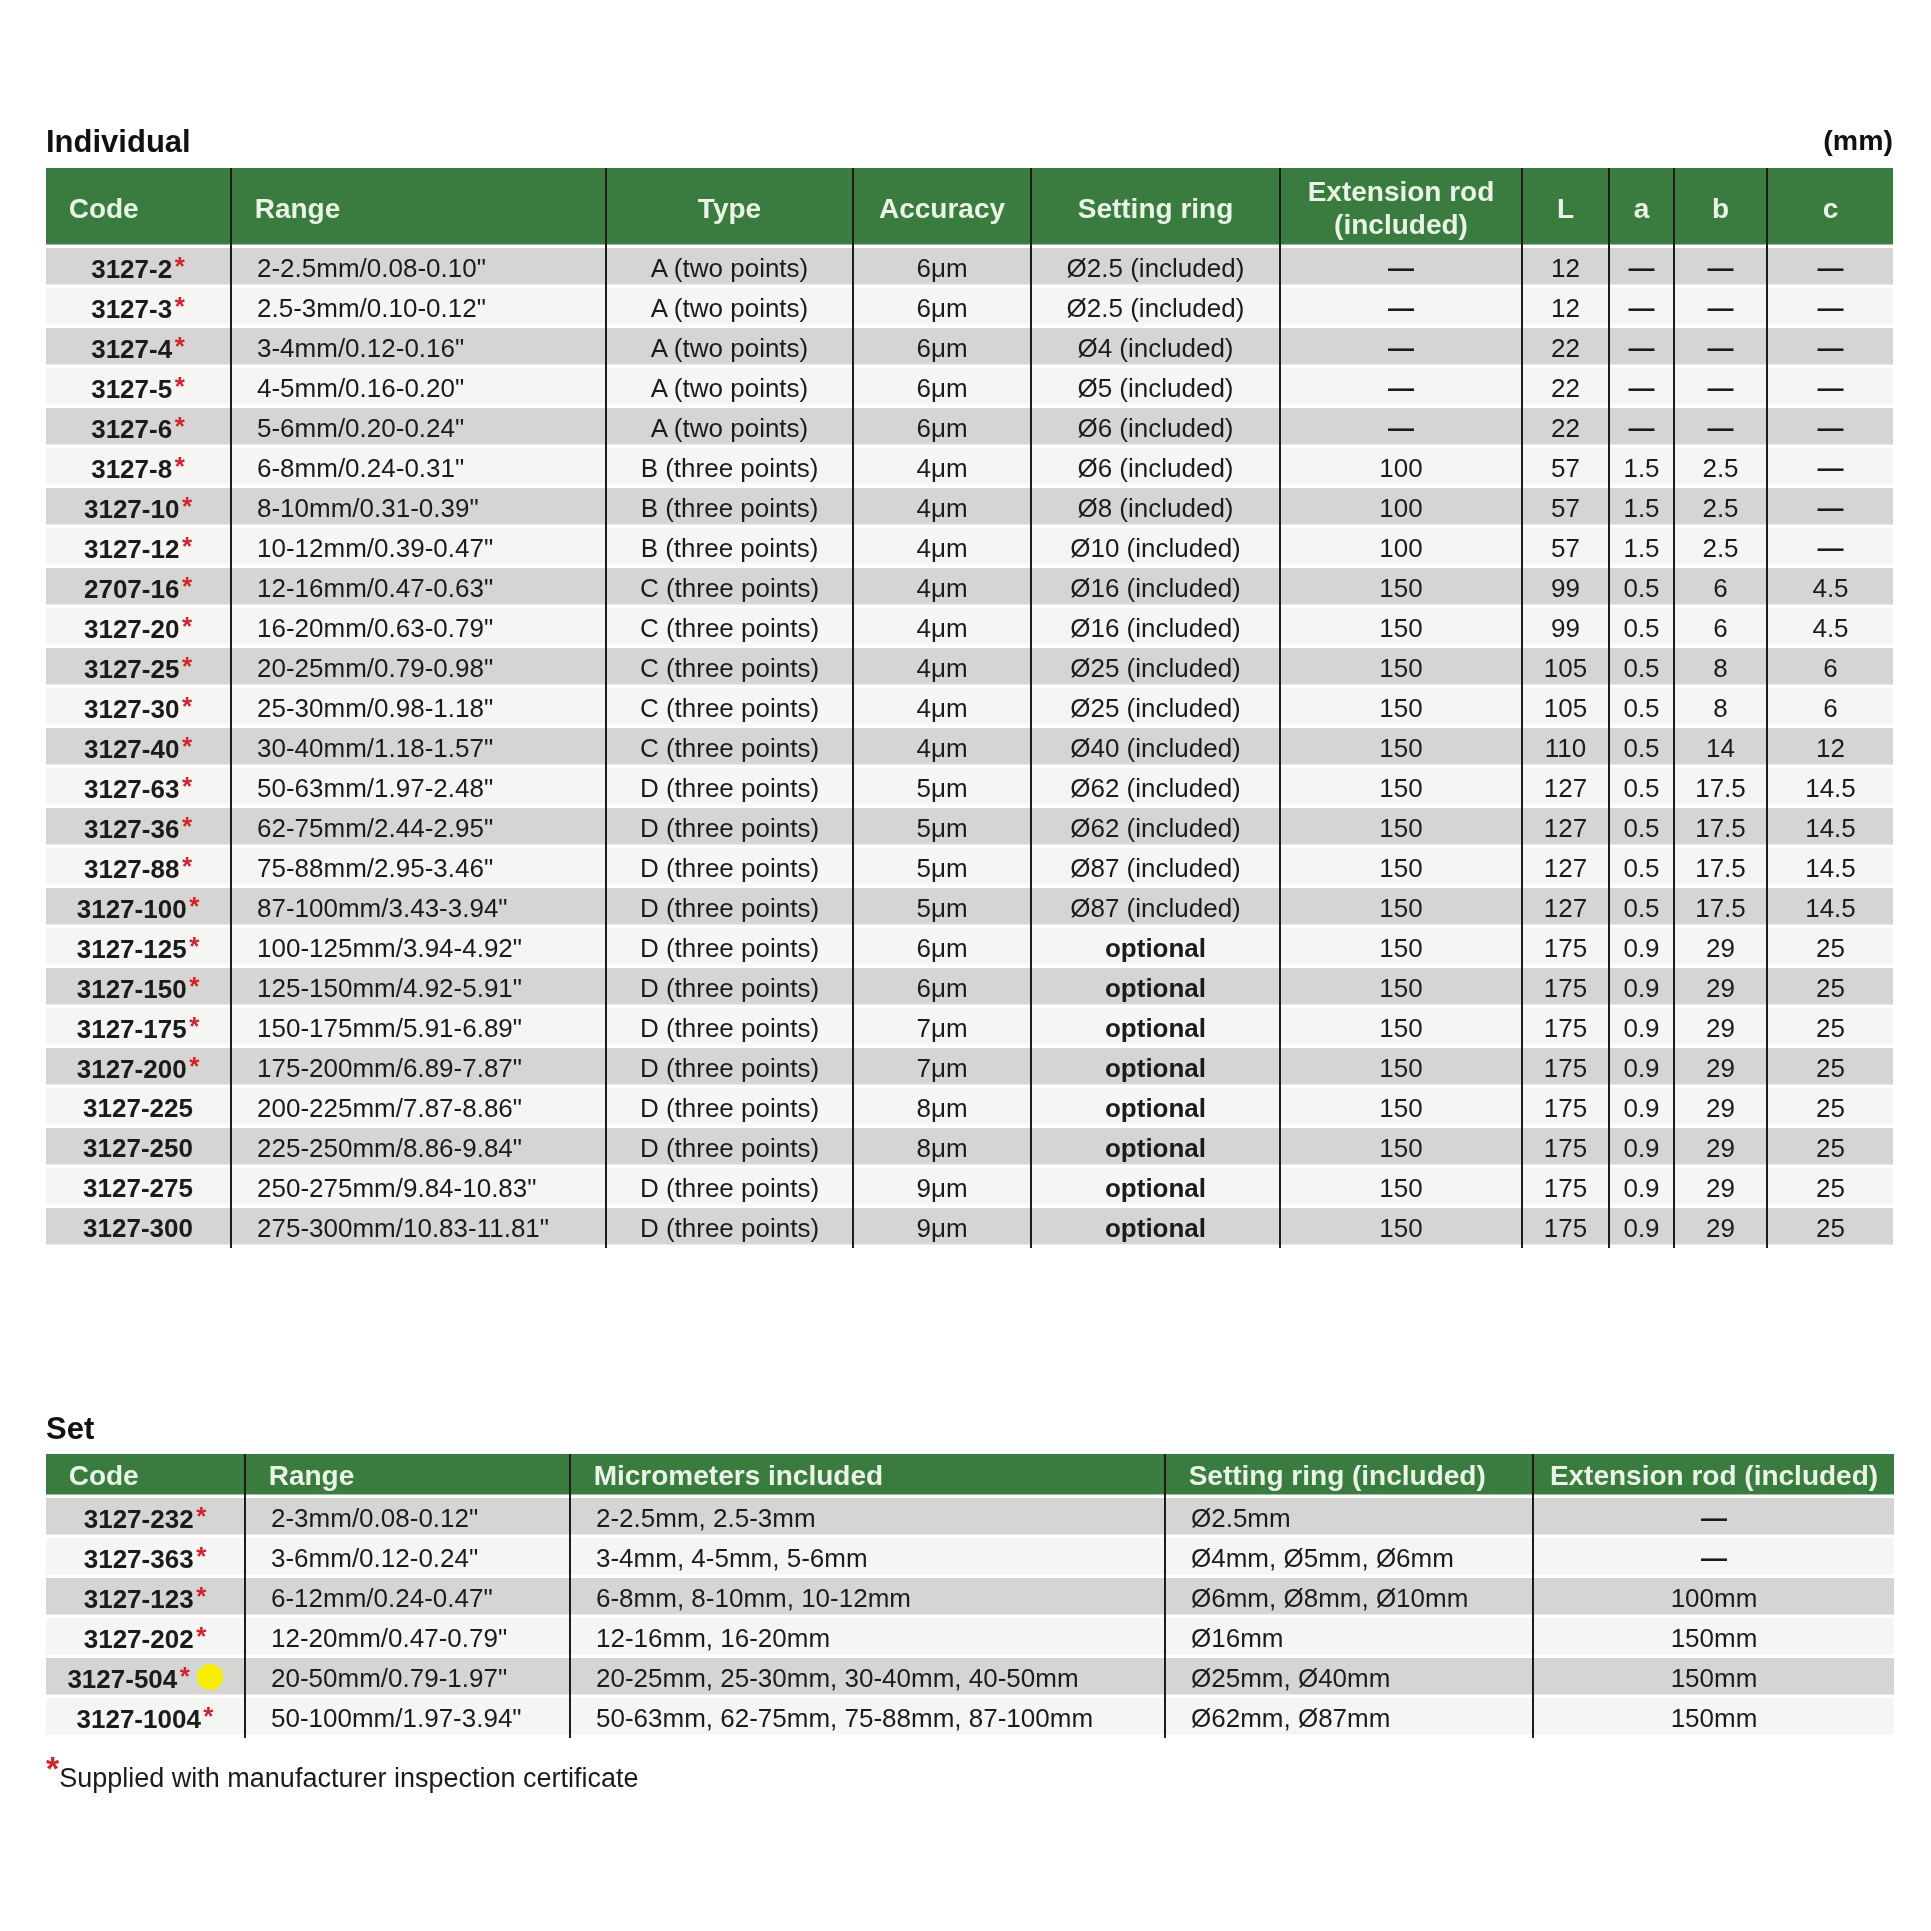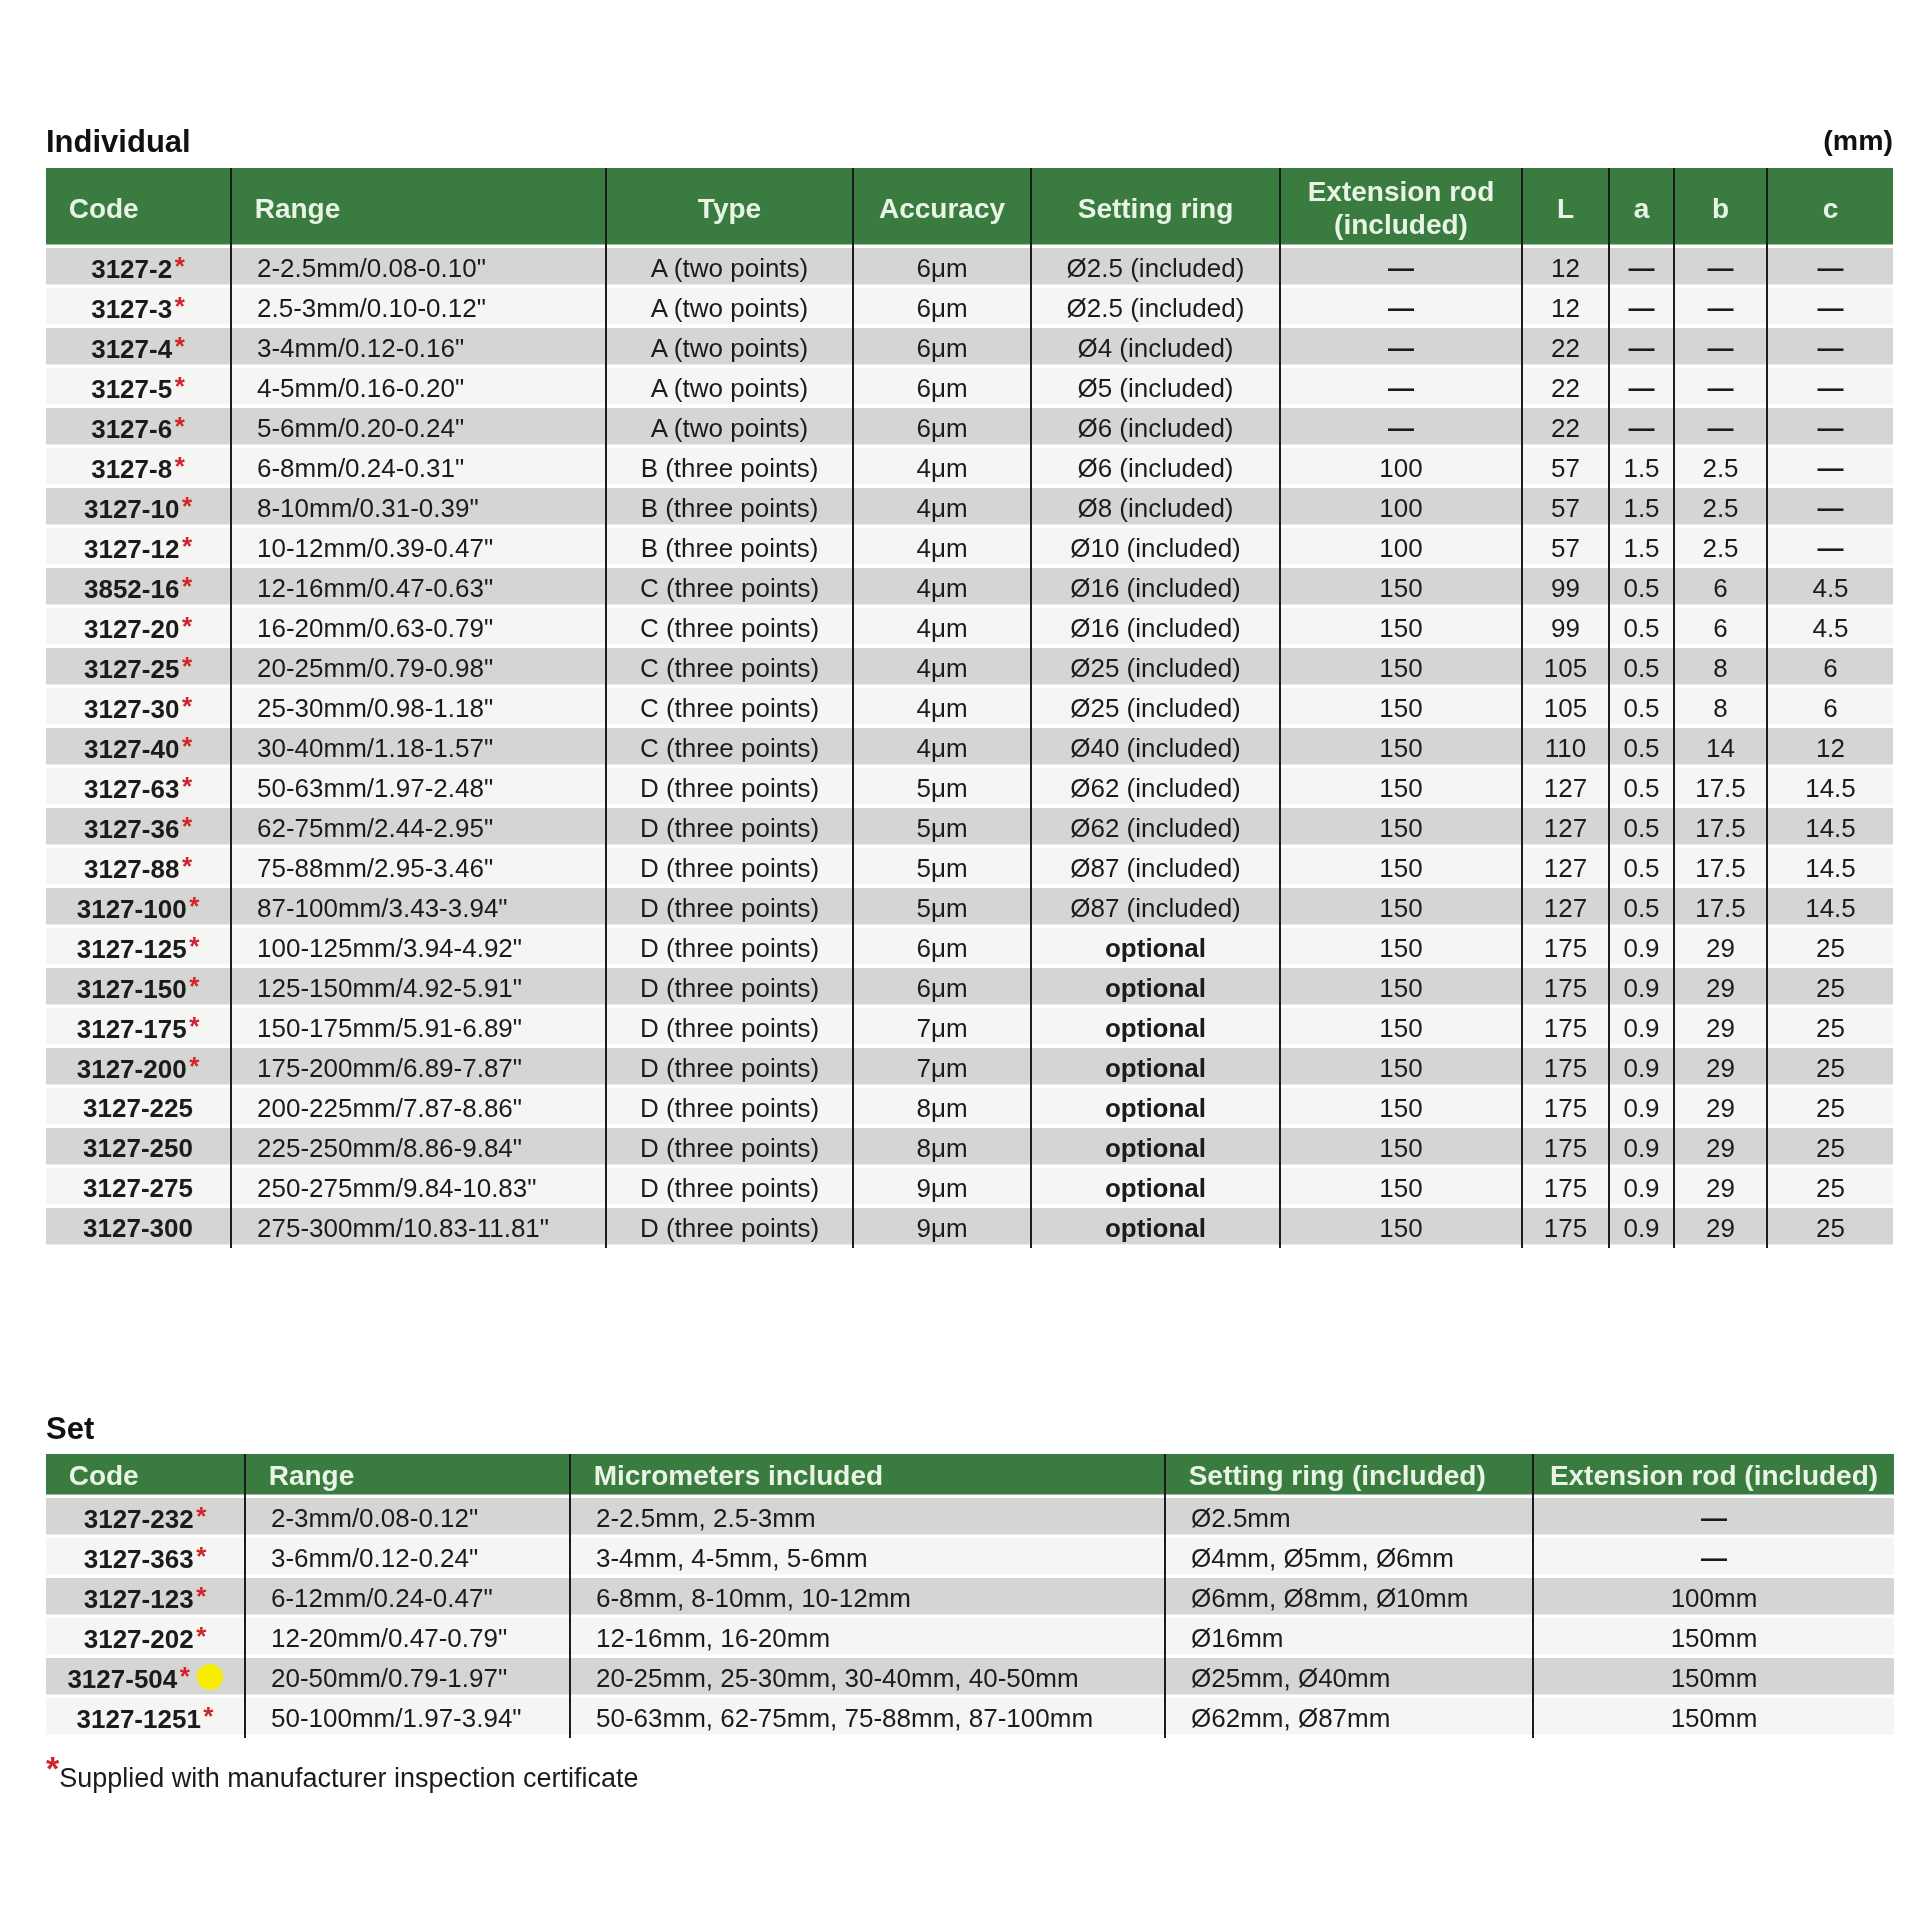--- a/index.html
+++ b/index.html
@@ -201,21 +201,21 @@
       <td>4μm</td>
       <td>Ø10 (included)</td>
       <td>100</td>
       <td>57</td>
       <td>1.5</td>
       <td>2.5</td>
       <td class="b">—</td>
     </tr>
 
     <tr>
-      <td class="code"><span>3852-16</span><span class="star">*</span></td>
+      <td class="code"><span>2707-16</span><span class="star">*</span></td>
       <td class="al">12-16mm/0.47-0.63"</td>
       <td>C (three points)</td>
       <td>4μm</td>
       <td>Ø16 (included)</td>
       <td>150</td>
       <td>99</td>
       <td>0.5</td>
       <td>6</td>
       <td>4.5</td>
     </tr>
@@ -485,21 +485,21 @@
 
     <tr>
       <td class="code"><span>3127-504</span><span class="star">*</span><span class="dot" style="display: inline-block;"></span></td>
       <td class="al">20-50mm/0.79-1.97"</td>
       <td class="al">20-25mm, 25-30mm, 30-40mm, 40-50mm</td>
       <td class="al">Ø25mm, Ø40mm</td>
       <td>150mm</td>
     </tr>
 
     <tr>
-      <td class="code"><span>3127-1251</span><span class="star">*</span></td>
+      <td class="code"><span>3127-1004</span><span class="star">*</span></td>
       <td class="al">50-100mm/1.97-3.94"</td>
       <td class="al">50-63mm, 62-75mm, 75-88mm, 87-100mm</td>
       <td class="al">Ø62mm, Ø87mm</td>
       <td>150mm</td>
     </tr>
   </tbody>
   </table>
 
   <div id="footnote">
     <span class="fn-star">*</span><span>Supplied with manufacturer inspection certificate</span>

